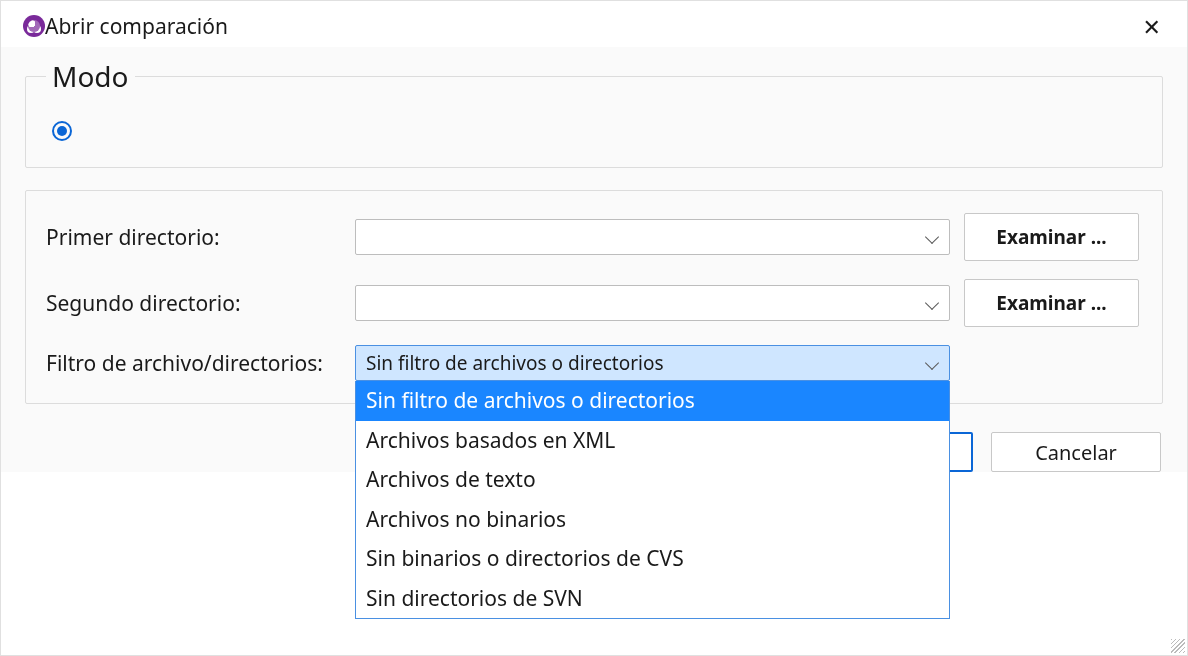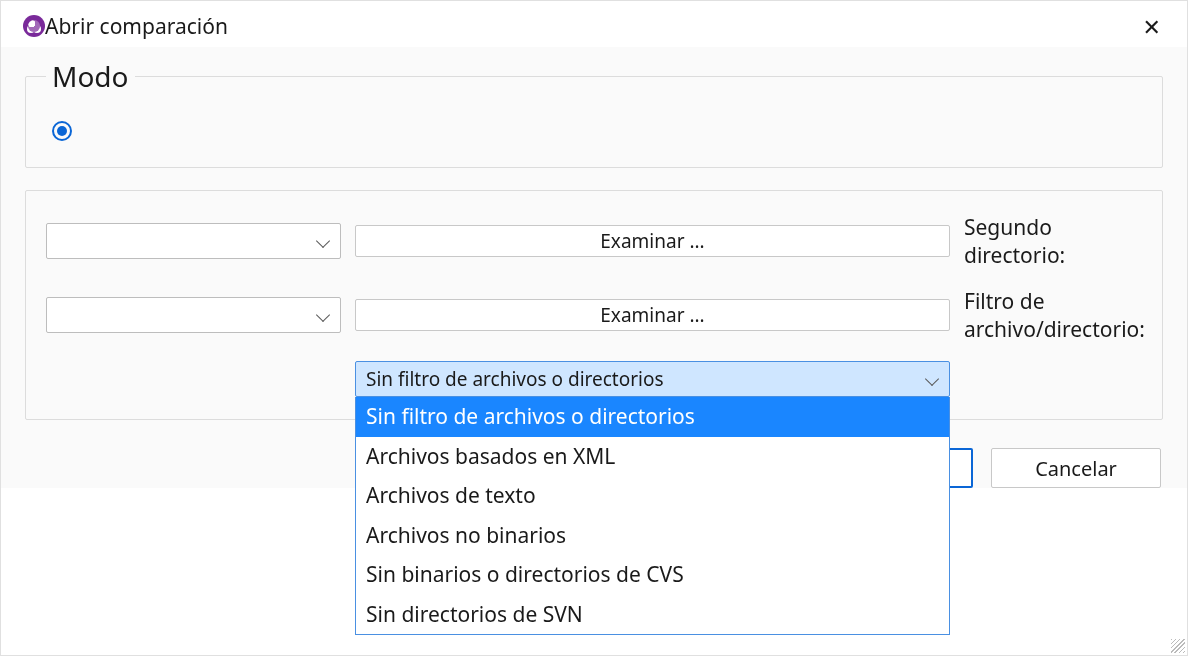--- a/index.html
+++ b/index.html
@@ -73,22 +73,22 @@
     .combo {
       height: 36px; border: 1px solid #bdbdbd; border-radius: 2px; background: #fff;
       display: flex; align-items: center; justify-content: space-between; padding: 0 10px;
     }
     .combo.filter { background: #cfe6ff; border: 1px solid #4a90e2; }
     .combo .caret {
       width: 10px; height: 10px; border-right: 1px solid #5a5a5a; border-bottom: 1px solid #5a5a5a;
       transform: rotate(45deg); margin-right: 2px;
     }
     .browse-btn {
-      height: 32px; border: 1px solid #c8c8c8; border-radius: 2px; background: #fff;
-      display: flex; align-items: center; justify-content: center; cursor: pointer;
+      height: 48px; border: 1px solid #c8c8c8; border-radius: 2px; background: #fff;
+      display: flex; align-items: center; justify-content: center; cursor: pointer; font-weight: bold;
     }
     .filter-wrap { position: relative; grid-column: 2; }
     .dropdown-list {
       position: absolute; top: 36px; left: 0; right: 0;
       background: #fff; border: 1px solid #4a90e2; border-top: none; z-index: 10;
     }
     .dd-item {
       padding: 4px 10px;
       font-size: 21px;
       line-height: 1.5;
@@ -126,38 +126,39 @@
     <fieldset>
       <legend>Modo</legend>
       <div class="radio-row" style="margin-bottom:4px;">
         <span class="radio selected"></span>
       </div>
     </fieldset>
 
     <fieldset>
       <div class="content-grid">
 
+        <div class="content-label">Primer directorio:</div>
         <div class="combo">
           <span></span>
           <span class="caret"></span>
         </div>
         <div class="browse-btn">
           <span>Examinar ...</span>
         </div>
 
         <div class="content-label">Segundo directorio:</div>
         <div class="combo">
           <span></span>
           <span class="caret"></span>
         </div>
         <div class="browse-btn">
           <span>Examinar ...</span>
         </div>
 
-        <div class="content-label">Filtro de archivo/directorio:</div>
+        <div class="content-label">Filtro de archivo/directorios:</div>
         <div class="filter-wrap">
           <div class="combo filter">
             <span>Sin filtro de archivos o directorios</span>
             <span class="caret"></span>
           </div>
           <div class="dropdown-list">
             <div class="dd-item selected">Sin filtro de archivos o directorios</div>
             <div class="dd-item">Archivos basados en XML</div>
             <div class="dd-item">Archivos de texto</div>
             <div class="dd-item">Archivos no binarios</div>

